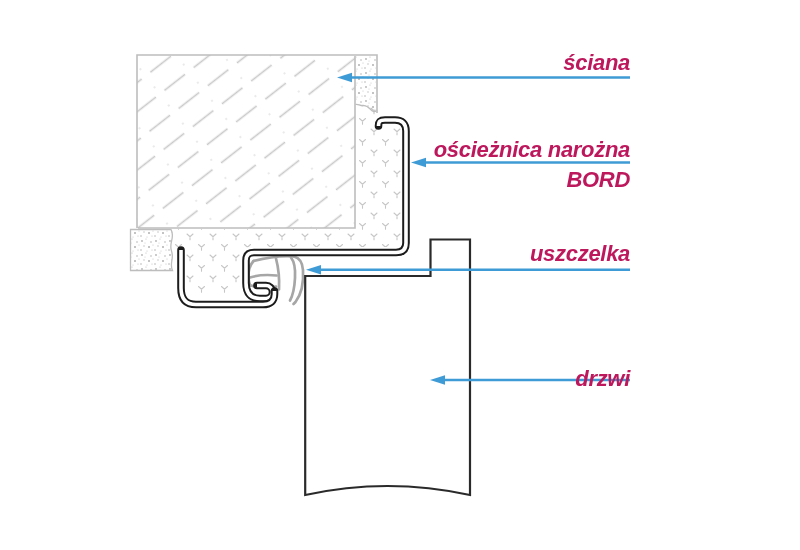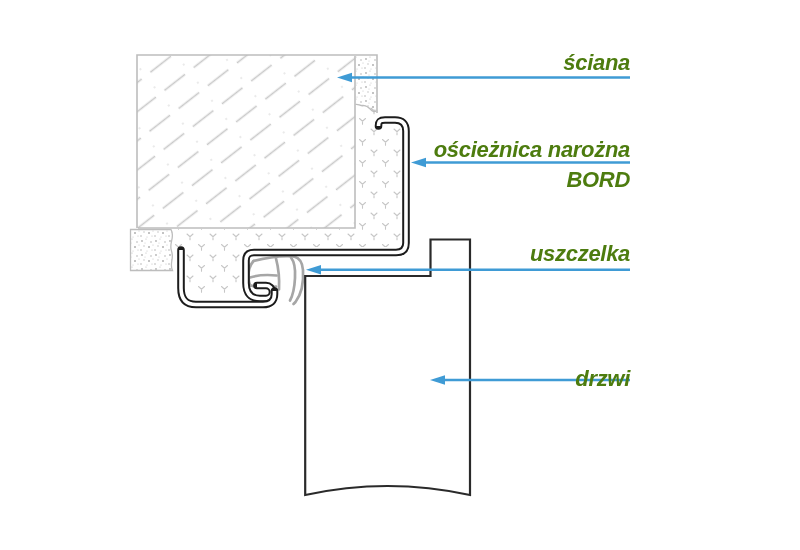--- a/index.html
+++ b/index.html
@@ -13,21 +13,21 @@
   .diagram-svg{position:absolute;left:0;top:0;}
   .label{
     position:absolute;
     right:170px;
     text-align:right;
     font-style:italic;
     font-weight:700;
     font-size:22px;
     line-height:24px;
     letter-spacing:-0.3px;
-    color:#4d7c0f;
+    color:#be185d;
     white-space:nowrap;
   }
   .label.two-line{line-height:30px;}
 </style>
 </head>
 <body>
 
 <div class="canvas">
 
   <svg class="diagram-svg" width="800" height="550" viewBox="0 0 800 550">

